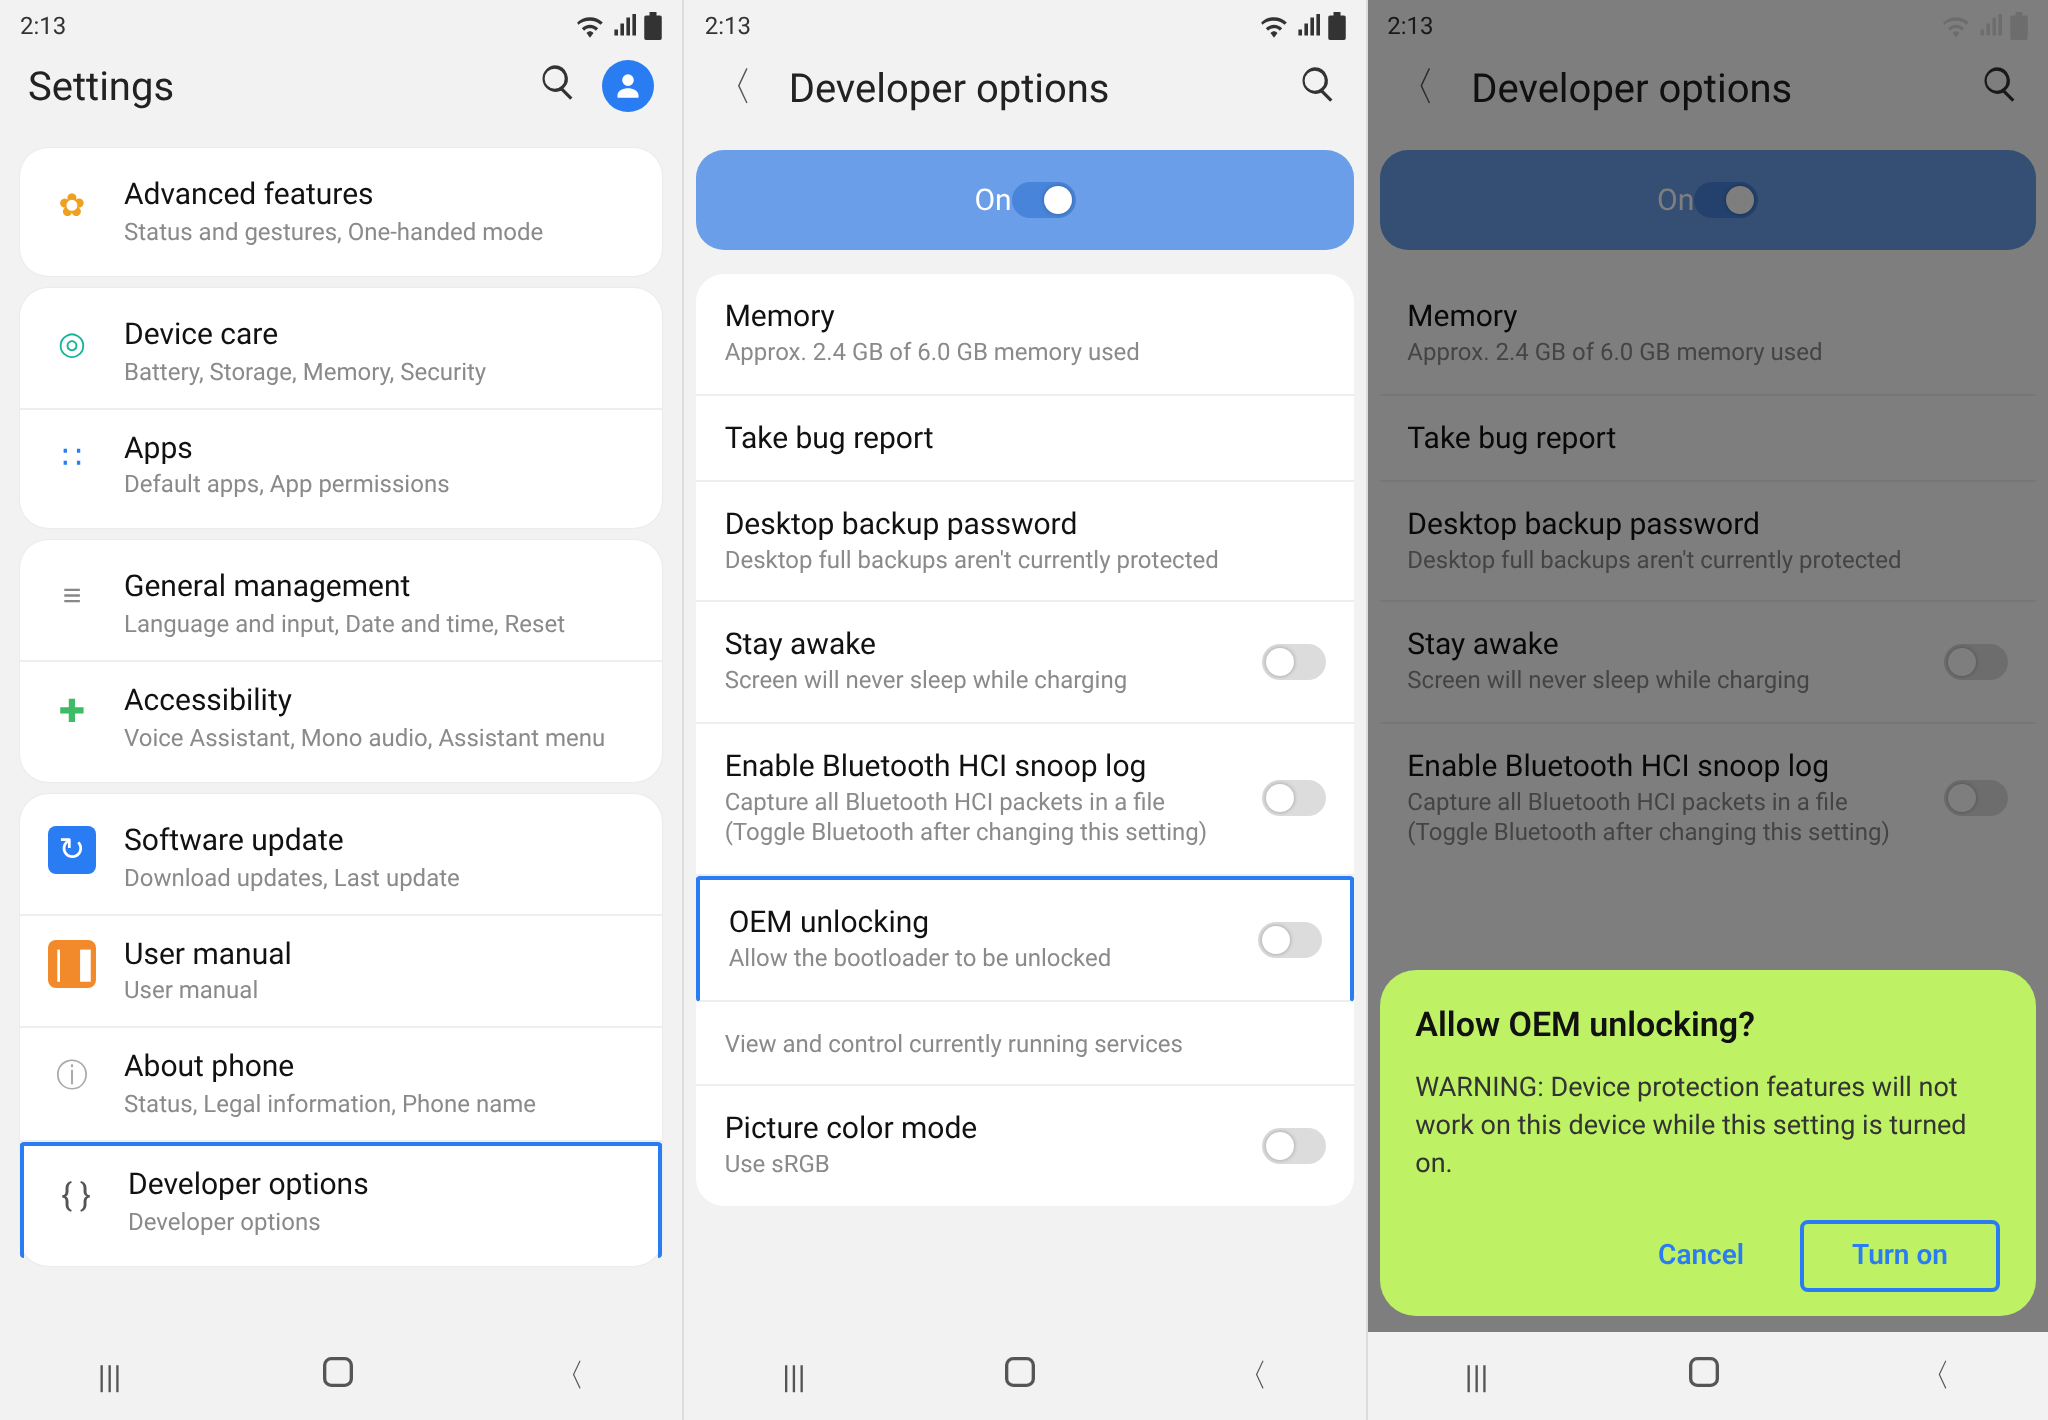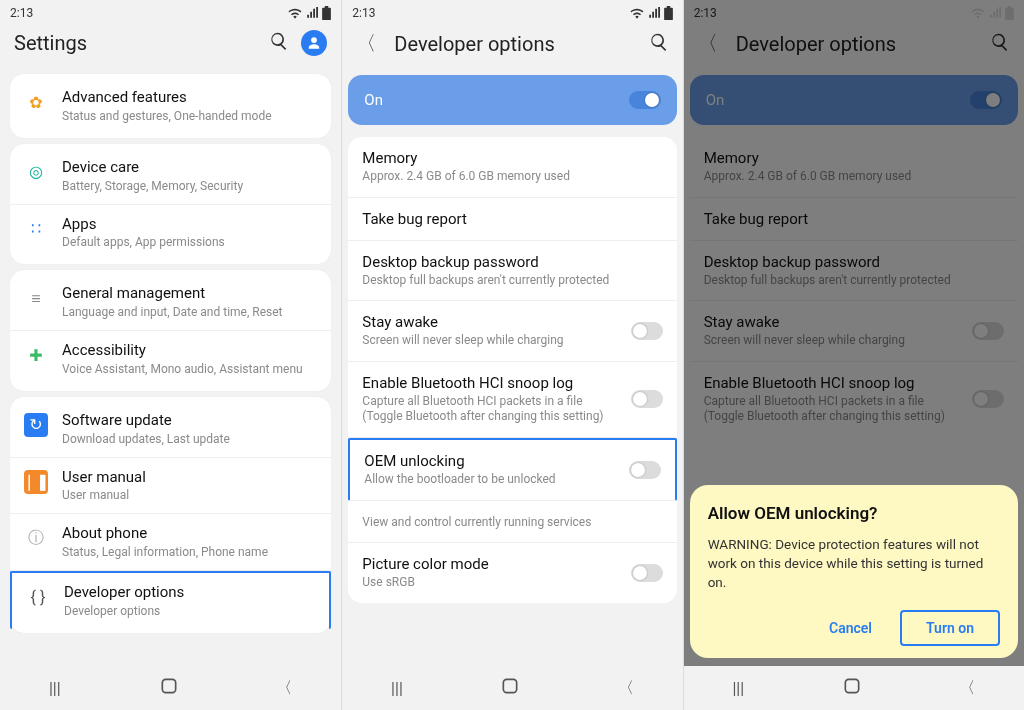--- a/index.html
+++ b/index.html
@@ -17,37 +17,37 @@
   .search-ico { width:20px; height:20px; display:inline-block;}
   .content { flex:1; overflow:hidden; padding: 0 6px 0 6px;}
   .card { background: #fff; border-radius: 14px; margin: 6px 4px; padding: 4px 0; box-shadow: 0 0 1px rgba(0,0,0,.1);}
   .row { padding: 10px 14px 10px 52px; position: relative; min-height: 48px;}
   .row .title2 { font-size: 15px; color: #111; line-height:1.25;}
   .row .sub { font-size: 12px; color: #8a8a8a; margin-top:2px; line-height:1.25;}
   .row .ic { position:absolute; left:14px; top:12px; width:24px; height:24px; display:flex; align-items:center; justify-content:center; font-size:16px;}
   .row.sep { border-bottom: 1px solid #eee; }
   .row.last { border-bottom:none;}
   .highlight { border:2px solid #2a7cf3; border-radius:2px; }
-  .banner { background:#6b9ee8; color:#fff; display:flex; align-items:center; justify-content:space-between; margin:6px; border-radius:14px; padding:16px 16px; font-size:15px;}
+  .banner { background:#6b9ee8; color:#fff; display:flex; align-items:center; justify-content:center; margin:6px; border-radius:14px; padding:16px 16px; font-size:15px;}
   .toggle { width:32px; height:18px; border-radius:10px; background:#dcdcdc; position:relative; display:inline-block;}
   .toggle::after{ content:''; position:absolute; width:14px; height:14px; border-radius:50%; background:#fff; top:2px; left:2px; box-shadow:0 0 2px rgba(0,0,0,.3);}
   .toggle.on{ background:#aac8f4; }
   .toggle.on::after{ left:16px; background:#fff;}
   .banner .toggle.on { background:#4885da; }
   .banner .toggle.on::after { background:#fff; }
   .list { background:#fff; border-radius:14px; margin:6px; overflow:hidden;}
   .lrow { padding:12px 56px 12px 14px; border-bottom:1px solid #eee; position:relative;}
   .lrow:last-child{border-bottom:none;}
   .lrow .title2{font-size:15px; color:#111;}
   .lrow .sub{font-size:12px; color:#8a8a8a; margin-top:2px; line-height:1.3;}
   .lrow .toggle{ position:absolute; right:14px; top:50%; transform:translateY(-50%);}
   .nav { position:absolute; bottom:0; left:0; right:0; height:44px; display:flex; align-items:center; justify-content:space-around; background:#f2f2f2; color:#555;}
   .nav svg { width:20px; height:20px; }
   .overlay { position:absolute; inset:0; background:rgba(0,0,0,.48); pointer-events:none;}
-  .dialog { position:absolute; left:0; right:0; bottom:46px; background:#fef9c3; border-radius:18px; margin:6px; padding:18px 18px 12px 18px;}
+  .dialog { position:absolute; left:0; right:0; bottom:46px; background:#bef264; border-radius:18px; margin:6px; padding:18px 18px 12px 18px;}
   .dialog h3 { font-size:17px; font-weight:600; margin-bottom:12px; color:#111;}
   .dialog p { font-size:13.5px; color:#333; line-height:1.4; margin-bottom:18px;}
   .dialog .actions { display:flex; justify-content:flex-end; gap:14px; align-items:center;}
   .dialog .btn-flat{ color:#2a7cf3; font-weight:600; font-size:14px; padding:8px 14px; background:none; border:none; cursor:pointer;}
   .dialog .btn-outline{ color:#2a7cf3; font-weight:600; font-size:14px; padding:8px 24px; background:none; border:2px solid #2a7cf3; border-radius:4px; cursor:pointer;}
   .dim .appbar, .dim .banner, .dim .list, .dim .statusbar { filter: brightness(.95);}
   .ic-gear{ color:#f0a020;}
   .ic-care{ color:#18b59a;}
   .ic-apps{ color:#2a7cf3;}
   .ic-mgmt{ color:#888;}

